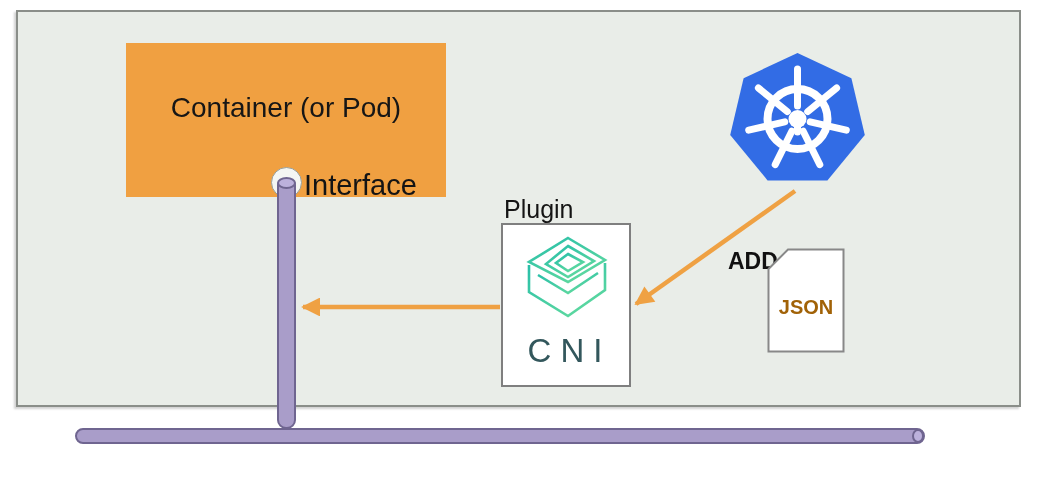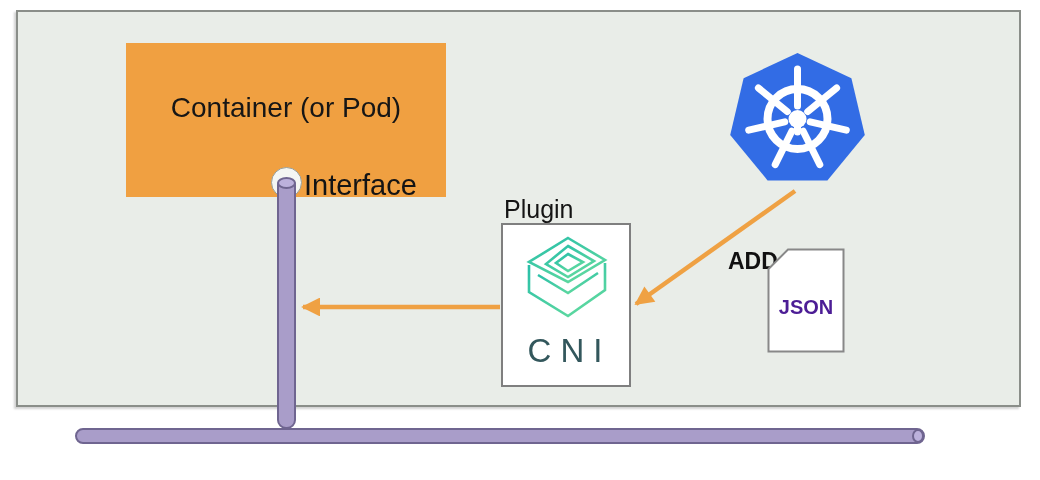--- a/index.html
+++ b/index.html
@@ -72,21 +72,21 @@
   }
 
   .runtime-label { left: 740px; top: 24px; width: 115px; text-align: center; font-size: 25px; color: #141414; }
   .k8s-logo { left: 727px; top: 53px; }
 
   .add-label { left: 708px; top: 248px; font-size: 23px; font-weight: bold; color: #111; margin-left: 20px; }
 
   .json-doc { left: 767px; top: 248px; width: 78px; height: 105px; }
   .json-doc .doc-label {
     position: absolute; left: 0; top: 48px; width: 100%;
-    text-align: center; font-size: 20px; font-weight: bold; color: #4c1d95;
+    text-align: center; font-size: 20px; font-weight: bold; color: #a16207;
   }
 
   .network-pipe {
     left: 75px; top: 428px; width: 850px; height: 16px;
     background: var(--pipe-fill, #A99DC9);
     border: 2px solid var(--pipe-border, #6F6590);
     box-sizing: border-box;
     border-radius: 8px;
   }
   .network-pipe .pipe-cap-right {

